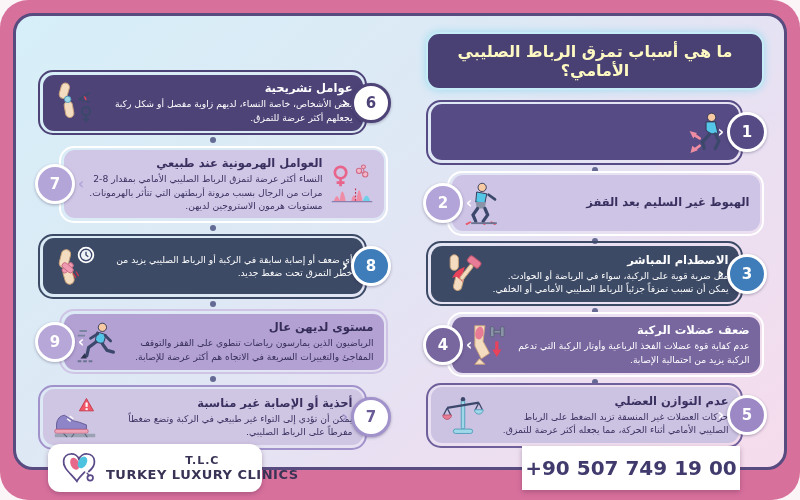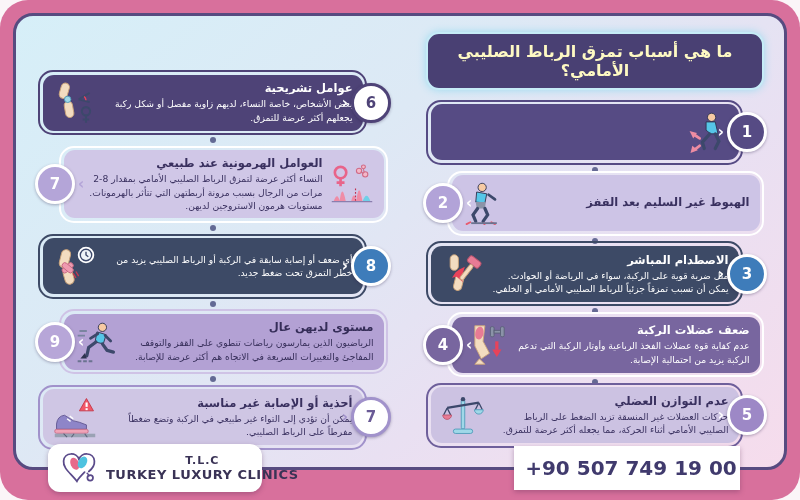--- a/index.html
+++ b/index.html
@@ -42,21 +42,21 @@
   .side-left  .chev::before{content:"\203A";}
   .logo-box{position:absolute;left:48px;bottom:8px;width:214px;height:48px;background:#fff;
             border-radius:12px;box-shadow:0 2px 5px rgba(90,40,80,.35);display:flex;
             align-items:center;gap:6px;padding:2px 10px;direction:ltr;z-index:5;box-sizing:border-box;}
   .logo-text{display:flex;flex-direction:column;align-items:center;flex:1;color:#3a3356;}
   .logo-abbr{font-size:11px;font-weight:bold;letter-spacing:1px;}
   .logo-name{font-size:13px;font-weight:bold;letter-spacing:.5px;white-space:nowrap;text-align:center;}
   .phone-box{position:absolute;right:60px;bottom:10px;width:218px;height:44px;background:#fff;
              border-radius:0;box-shadow:0 2px 5px rgba(90,40,80,.35);display:flex;
              align-items:center;justify-content:center;direction:ltr;font-size:20px;
-             font-weight:bold;color:#403a6d;z-index:5;padding-left:8px;}
+             font-weight:bold;color:#403a6d;z-index:5;}
 </style>
 </head>
 <body>
 
 <div class="stage">
   <div class="frame"></div>
   <div class="card"></div>
 
   <div class="col col-right">
     <div class="title-box">ما هي أسباب تمزق الرباط الصليبي الأمامي؟</div>

